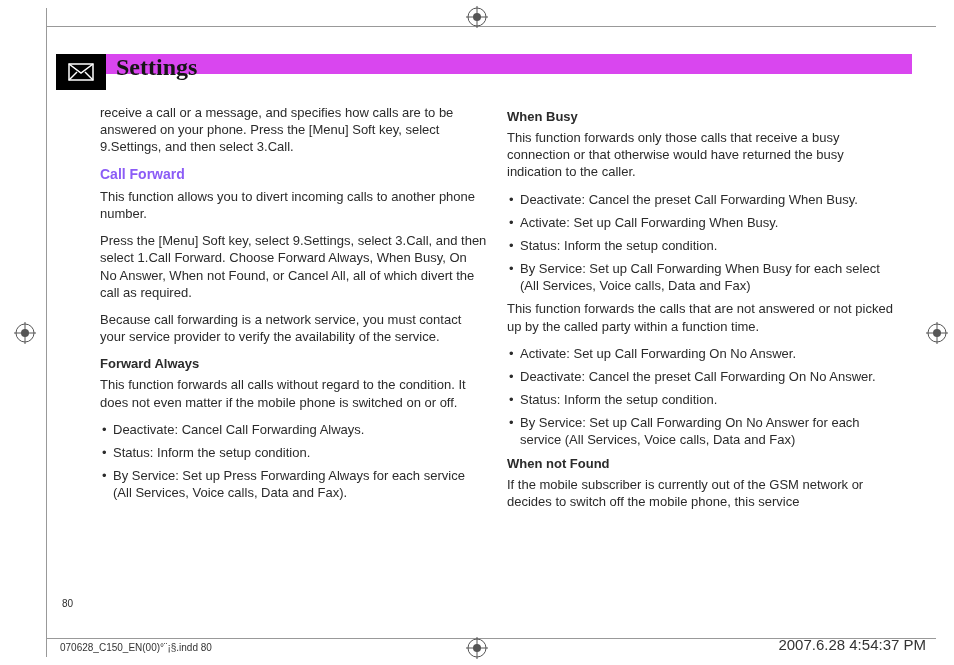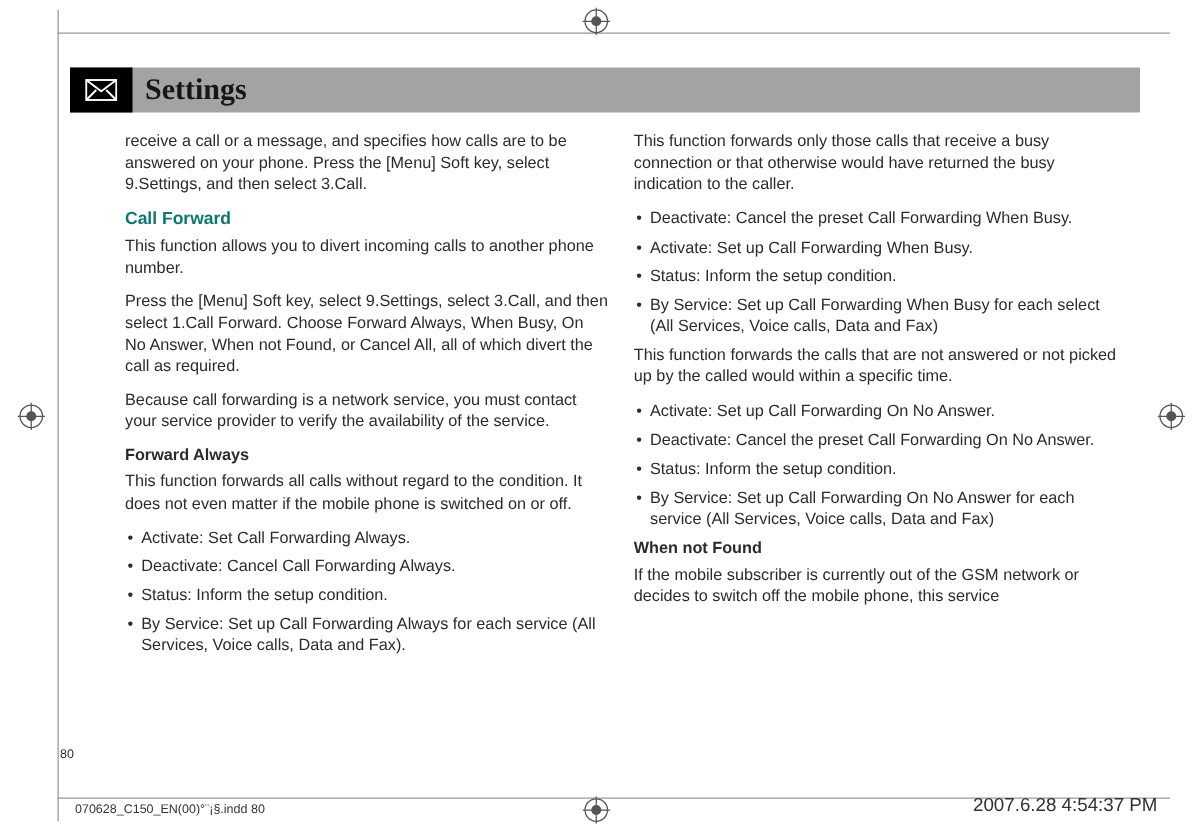--- a/index.html
+++ b/index.html
@@ -7,32 +7,32 @@
   .crop-top,.crop-bottom{position:absolute;left:46px;right:18px;height:0;border-top:1px solid #999}
   .crop-top{top:26px}
   .crop-bottom{bottom:26px}
   .crop-l{position:absolute;left:46px;top:8px;bottom:8px;width:0;border-left:1px solid #999}
   .reg{position:absolute;width:22px;height:22px}
   .reg svg{display:block}
   .reg.top{left:466px;top:6px}
   .reg.bottom{left:466px;bottom:6px}
   .reg.left{left:14px;top:322px}
   .reg.right{right:6px;top:322px}
-  .header{position:absolute;left:56px;right:42px;top:54px;height:36px;background:#a3a3a3;display:flex;align-items:center}
+  .header{position:absolute;left:56px;right:42px;top:54px;height:20px;background:#d946ef;display:flex;align-items:flex-start}
   .header .tab{width:50px;height:36px;background:#000;display:flex;align-items:center;justify-content:center}
   .header .tab svg{display:block}
   .header h1{margin:0 0 0 10px;font-family:Georgia,'Times New Roman',serif;font-weight:bold;font-size:24px;color:#161616}
   .cols{position:absolute;left:100px;top:104px;right:60px;bottom:70px;display:flex;gap:20px;font-size:13px;line-height:1.32}
   .col{flex:1}
   p{margin:0 0 10px}
-  .subhead{font-family:Verdana,Geneva,sans-serif;font-weight:bold;font-size:14px;color:#0f766e;margin:6px 0 4px}
+  .subhead{font-family:Verdana,Geneva,sans-serif;font-weight:bold;font-size:14px;color:#8b5cf6;margin:6px 0 4px}
   .b{font-weight:bold;margin:4px 0 4px}
   .li{position:relative;padding-left:13px;margin:0 0 6px}
   .li::before{content:"•";position:absolute;left:2px;top:0}
-  .pgnum{position:absolute;left:48px;bottom:56px;font-size:10px;font-weight:normal}
+  .pgnum{position:absolute;left:62px;bottom:56px;font-size:10px;font-weight:normal}
   .footL{position:absolute;left:60px;bottom:12px;font-size:10px;color:#333}
   .footR{position:absolute;right:28px;bottom:12px;font-size:15px;color:#333}
 </style>
 </head>
 <body>
 
 <div class="sheet">
   <div class="crop-l"></div>
   <div class="crop-top"></div>
   <div class="crop-bottom"></div>
@@ -86,32 +86,32 @@
 
   <div class="cols">
     <div class="col">
       <p>receive a call or a message, and specifies how calls are to be answered on your phone. Press the [Menu] Soft key, select 9.Settings, and then select 3.Call.</p>
       <p class="subhead">Call Forward</p>
       <p>This function allows you to divert incoming calls to another phone number.</p>
       <p>Press the [Menu] Soft key, select 9.Settings, select 3.Call, and then select 1.Call Forward. Choose Forward Always, When Busy, On No Answer, When not Found, or Cancel All, all of which divert the call as required.</p>
       <p>Because call forwarding is a network service, you must contact your service provider to verify the availability of the service.</p>
       <p class="b">Forward Always</p>
       <p>This function forwards all calls without regard to the condition. It does not even matter if the mobile phone is switched on or off.</p>
-      <p class="li">Activate: Set Call Forwarding Always.</p>
       <p class="li">Deactivate: Cancel Call Forwarding Always.</p>
       <p class="li">Status: Inform the setup condition.</p>
-      <p class="li">By Service: Set up Call Forwarding Always for each service (All Services, Voice calls, Data and Fax).</p>
+      <p class="li">By Service: Set up Press Forwarding Always for each service (All Services, Voice calls, Data and Fax).</p>
     </div>
     <div class="col">
+      <p class="b">When Busy</p>
       <p>This function forwards only those calls that receive a busy connection or that otherwise would have returned the busy indication to the caller.</p>
       <p class="li">Deactivate: Cancel the preset Call Forwarding When Busy.</p>
       <p class="li">Activate: Set up Call Forwarding When Busy.</p>
       <p class="li">Status: Inform the setup condition.</p>
       <p class="li">By Service: Set up Call Forwarding When Busy for each select (All Services, Voice calls, Data and Fax)</p>
-      <p>This function forwards the calls that are not answered or not picked up by the called would within a specific time.</p>
+      <p>This function forwards the calls that are not answered or not picked up by the called party within a function time.</p>
       <p class="li">Activate: Set up Call Forwarding On No Answer.</p>
       <p class="li">Deactivate: Cancel the preset Call Forwarding On No Answer.</p>
       <p class="li">Status: Inform the setup condition.</p>
       <p class="li">By Service: Set up Call Forwarding On No Answer for each service (All Services, Voice calls, Data and Fax)</p>
       <p class="b">When not Found</p>
       <p>If the mobile subscriber is currently out of the GSM network or decides to switch off the mobile phone, this service</p>
     </div>
   </div>
 
   <div class="pgnum">80</div>

